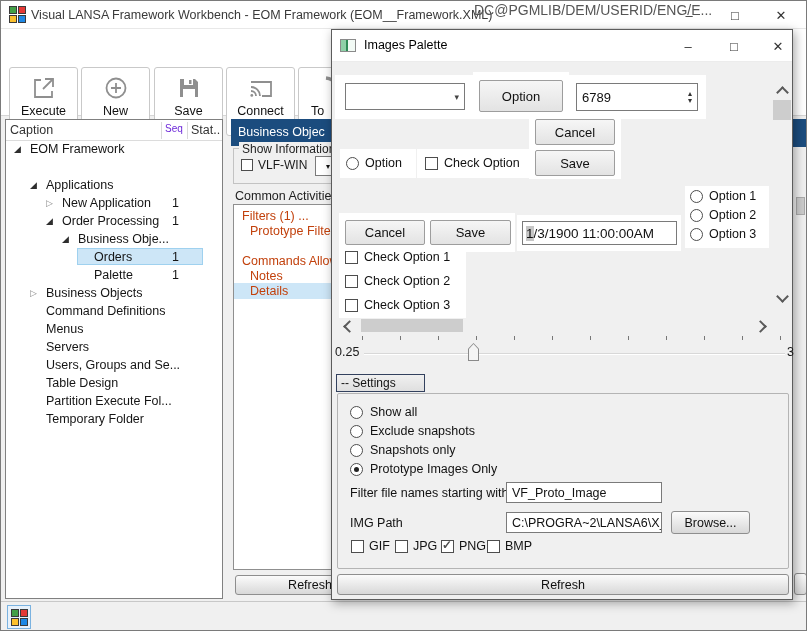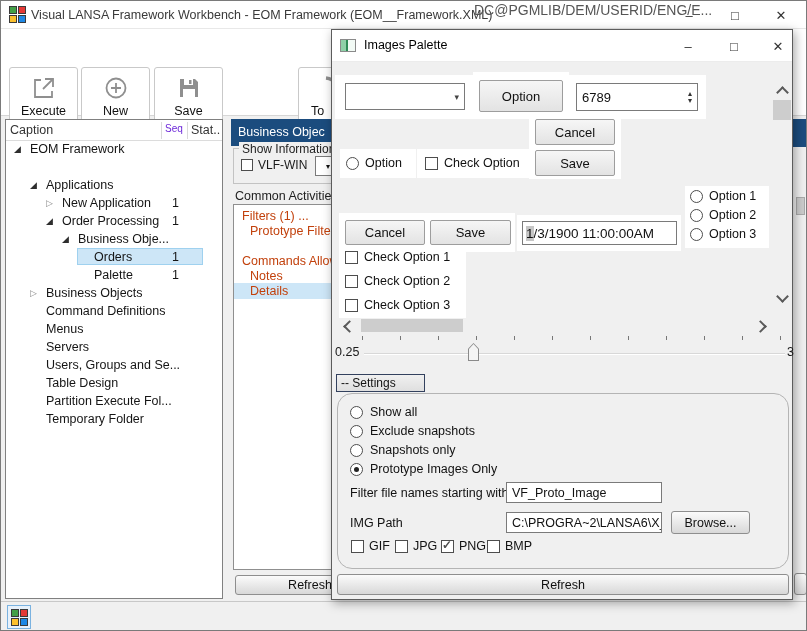--- a/index.html
+++ b/index.html
@@ -84,20 +84,31 @@
         <svg width="26" height="26" viewBox="0 0 26 26">
           <path d="M4 4h15l3 3v15H4z" fill="#8f8f8f"></path>
           <rect x="8" y="4" width="9" height="6" fill="#fff"></rect>
           <rect x="13" y="5" width="2.5" height="4" fill="#8f8f8f"></rect>
           <rect x="7" y="14" width="12" height="8" fill="#fff"></rect>
         </svg>
         </span>
       <span class="tl">Save</span>
       <span class="dd">▼</span>
     </div>
+    <div class="tbtn" style="left:225px">
+      <span>
+        <svg width="26" height="26" viewBox="0 0 26 26" fill="none" stroke="#8f8f8f" stroke-width="1.8">
+          <path d="M3 7h20v14h-9"></path>
+            <path d="M3 12a9 9 0 0 1 9 9"></path>
+            <path d="M3 16a5 5 0 0 1 5 5"></path>
+          <circle cx="3.8" cy="20.4" r="1.4" fill="#8f8f8f" stroke="none"></circle>
+        </svg>
+        </span>
+      <span class="tl">Connect</span>
+    </div>
     <div class="tbtn" style="left:297px;align-items:flex-start;padding-left:12px">
       <span style="margin-left:8px">
         <svg width="26" height="26" viewBox="0 0 26 26" fill="none" stroke="#8f8f8f" stroke-width="3.5">
           <path d="M7 3c9 1 13 7 13 19"></path>
         </svg>
         </span>
       <span class="tl">To</span>
     </div>
   </div>
 
@@ -301,21 +312,21 @@
     </div>
     <span class="a" style="left:3px;top:315px;font-size:12.5px">0.25</span>
     <div class="a" style="left:32px;top:323px;width:421px;height:2px;background:#d8d8d8;border-bottom:1px solid #fff"></div>
     <div class="thumbp" style="left:136px;top:313px;width:11px;height:18px">
         <div></div>
       </div>
     <span class="a" style="left:455px;top:315px;font-size:12.5px">3</span>
 
     <div class="a" style="left:4px;top:344px;width:89px;height:18px;background:linear-gradient(#f0f0f0,#dfdfdf);border:1px solid #33415e;font-size:12px;line-height:16px;padding-left:4px;color:#111">-- Settings</div>
 
-    <div class="a" style="left:5px;top:363px;width:452px;height:176px;border:1px solid #b4b4b4;border-radius:15px">
+    <div class="a" style="left:5px;top:363px;width:452px;height:176px;border:1px solid #b4b4b4;border-radius:2px">
       <span class="rb" style="left:12px;top:12px"></span>
       <span class="lbl" style="left:32px;top:11px">Show all</span>
       <span class="rb" style="left:12px;top:31px"></span>
       <span class="lbl" style="left:32px;top:30px">Exclude snapshots</span>
       <span class="rb" style="left:12px;top:50px"></span>
       <span class="lbl" style="left:32px;top:49px">Snapshots only</span>
       <span class="rb sel" style="left:12px;top:69px"></span>
       <span class="lbl" style="left:32px;top:68px">Prototype Images Only</span>
 
       <span class="lbl" style="left:12px;top:92px">Filter file names starting with</span>

